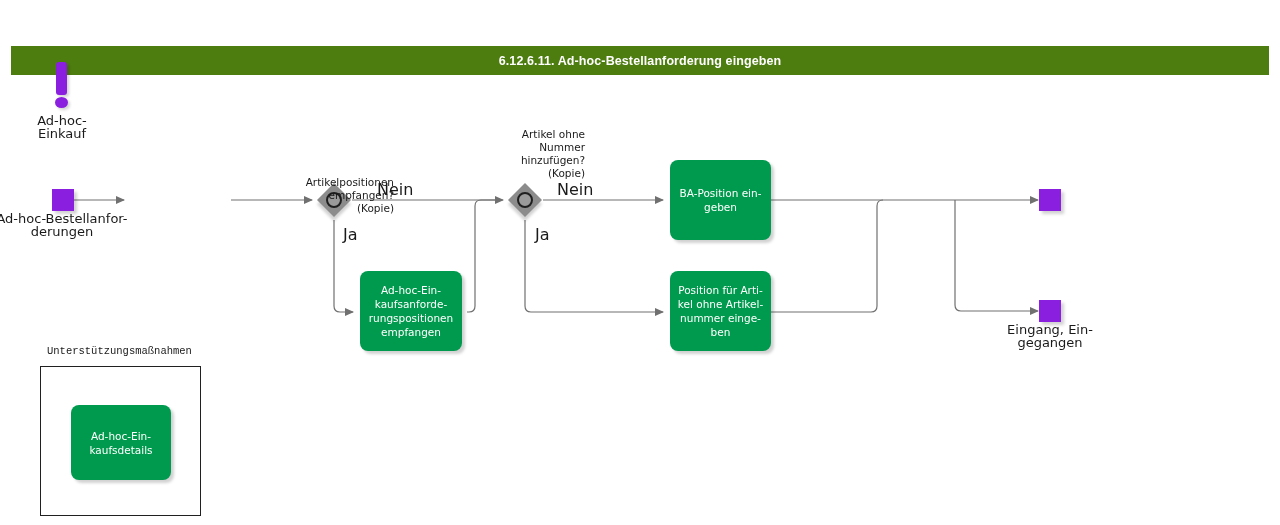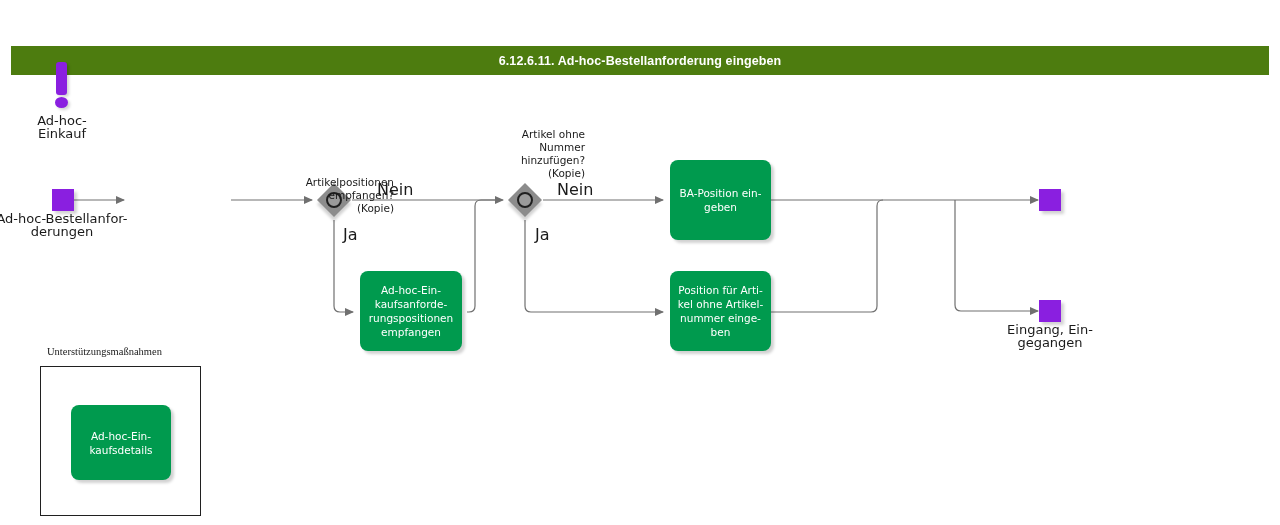--- a/index.html
+++ b/index.html
@@ -175,21 +175,21 @@
     width: 161px;
     height: 150px;
     border: 1px solid #202020;
     background: #ffffff;
     box-sizing: border-box;
   }
   #support-group-title {
     position: absolute;
     left: 47px;
     top: 345px;
-    font-family: Liberation Serif, serif;
+    font-family: Liberation Mono, monospace;
     font-size: 10.5px;
     line-height: 13px;
     color: #1a1a1a;
     white-space: nowrap;
   }
 </style>
 </head>
 <body>
 
 <div id="title-bar">

